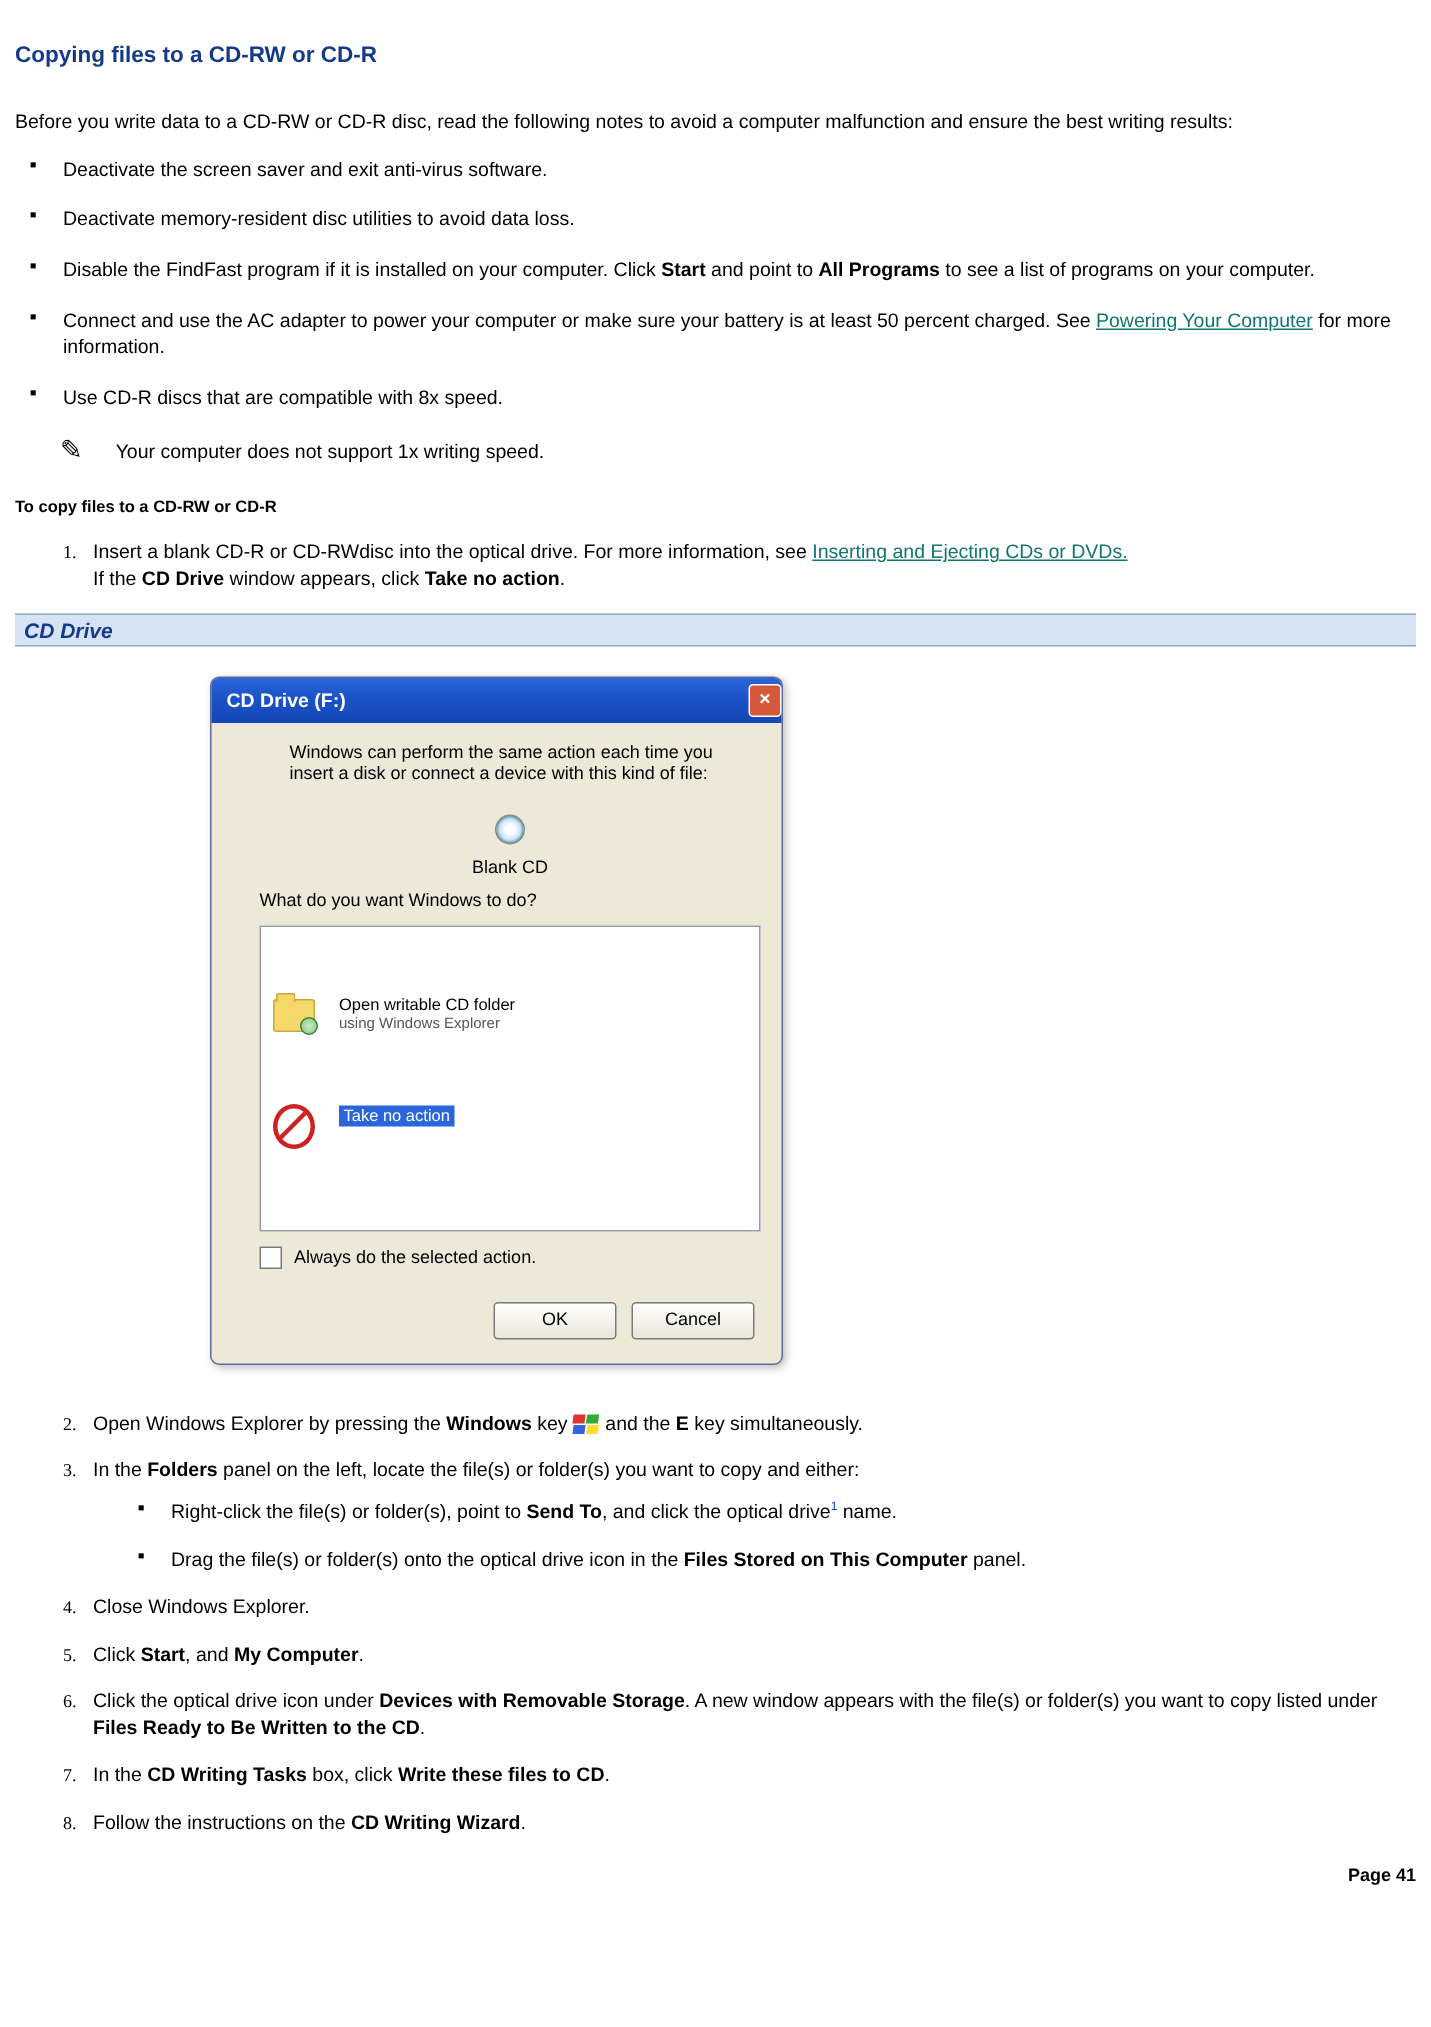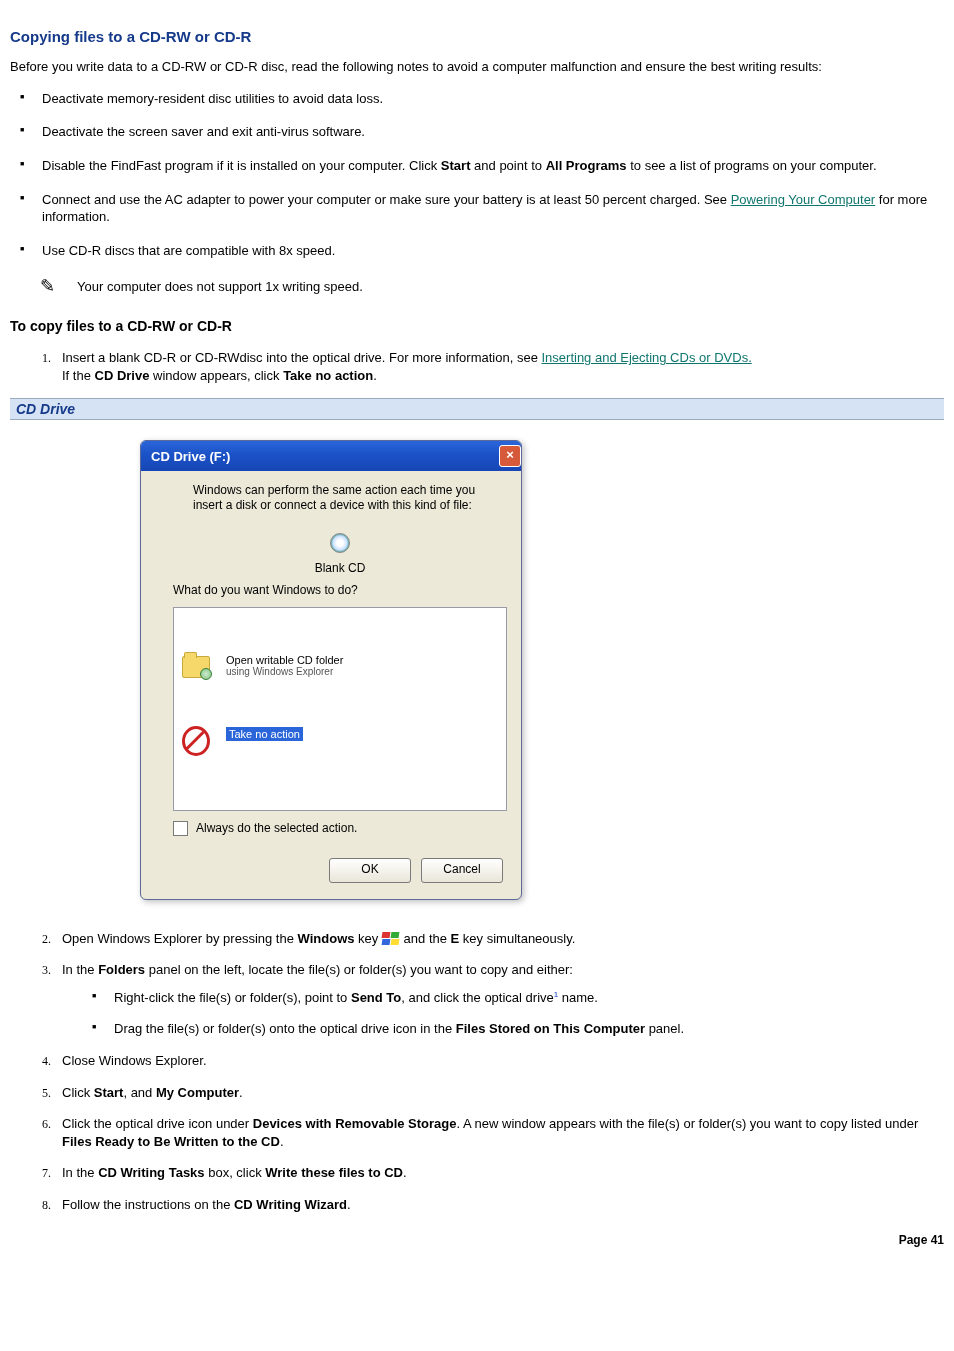--- a/index.html
+++ b/index.html
@@ -8,42 +8,42 @@
     color: #000;
     margin: 0;
     padding: 10px;
     width: 934px;
     background: #fff;
   }
   h2.section-title {
     color: #153a8a;
     font-size: 15px;
     font-weight: bold;
-    margin: 18px 0 14px 0;
+    margin: 18px 0 28px 0;
   }
   p { margin: 8px 0 14px 0; line-height: 1.3; }
   ul.square { list-style: none; padding-left: 10px; margin: 10px 0; }
   ul.square > li {
     position: relative;
     padding-left: 22px;
     margin-bottom: 16px;
     line-height: 1.35;
   }
   ul.square > li::before {
     content: "■";
     position: absolute;
     left: 0;
     top: 2px;
     font-size: 7px;
     color: #000;
   }
   a.doc-link { color: #0f766e; text-decoration: underline; }
   .note-row { display: flex; align-items: center; gap: 22px; margin: 14px 0 20px 30px; }
   .note-icon { font-size: 18px; }
-  .subheading { font-weight: bold; margin: 18px 0 10px 0; font-size: 14px; }
+  .subheading { font-weight: bold; margin: 18px 0 10px 0; font-size: 11px; }
   ol.numbered { list-style: decimal; padding-left: 30px; margin: 14px; }
   ol.numbered > li { margin-bottom: 14px; padding-left: 8px; line-height: 1.35; }
   ol.numbered > li::marker { font-family: Georgia, serif; font-size: 12px; }
   .figure-caption {
     background: #d6e3f4;
     padding: 2px 6px;
     font-style: italic;
     font-weight: bold;
     color: #153a8a;
     font-size: 14px;
@@ -143,22 +143,22 @@
   .tiny-footnote-mark { color:#0b3bbf; font-size:8px; vertical-align:super; }
 </style>
 </head>
 <body>
 
 <h2 class="section-title">Copying files to a CD-RW or CD-R</h2>
 
 <p>Before you write data to a CD-RW or CD-R disc, read the following notes to avoid a computer malfunction and ensure the best writing results:</p>
 
 <ul class="square">
+  <li>Deactivate the screen saver and exit anti-virus software.</li>
   <li>Deactivate memory-resident disc utilities to avoid data loss.</li>
-  <li>Deactivate the screen saver and exit anti-virus software.</li>
   <li>
     <span>Disable the FindFast program if it is installed on your computer. Click </span><b>Start</b><span> and point to </span><b>All Programs</b><span> to see a list of programs on your computer.</span>
   </li>
   <li>
     <span>Connect and use the AC adapter to power your computer or make sure your battery is at least 50 percent charged. See </span><a href="#" class="doc-link">Powering Your Computer</a><span> for more information.</span>
   </li>
   <li>Use CD-R discs that are compatible with 8x speed.</li>
 </ul>
 
 <div class="note-row">

